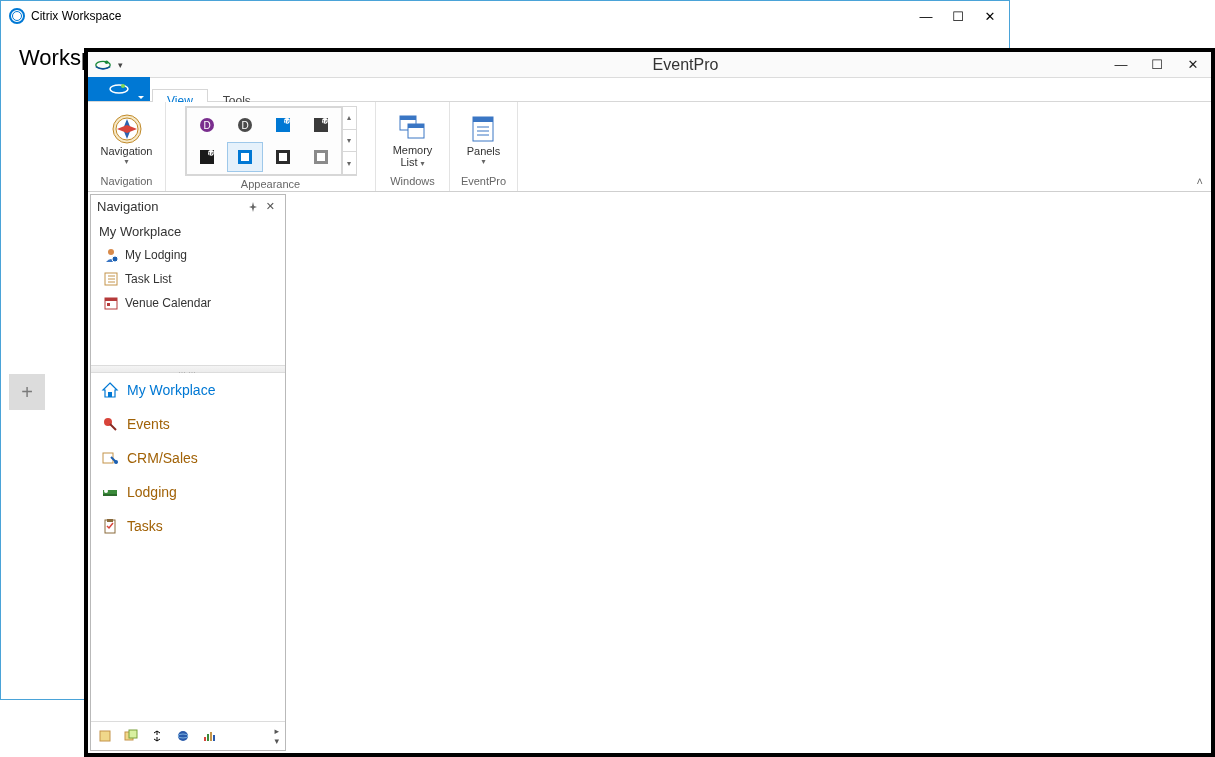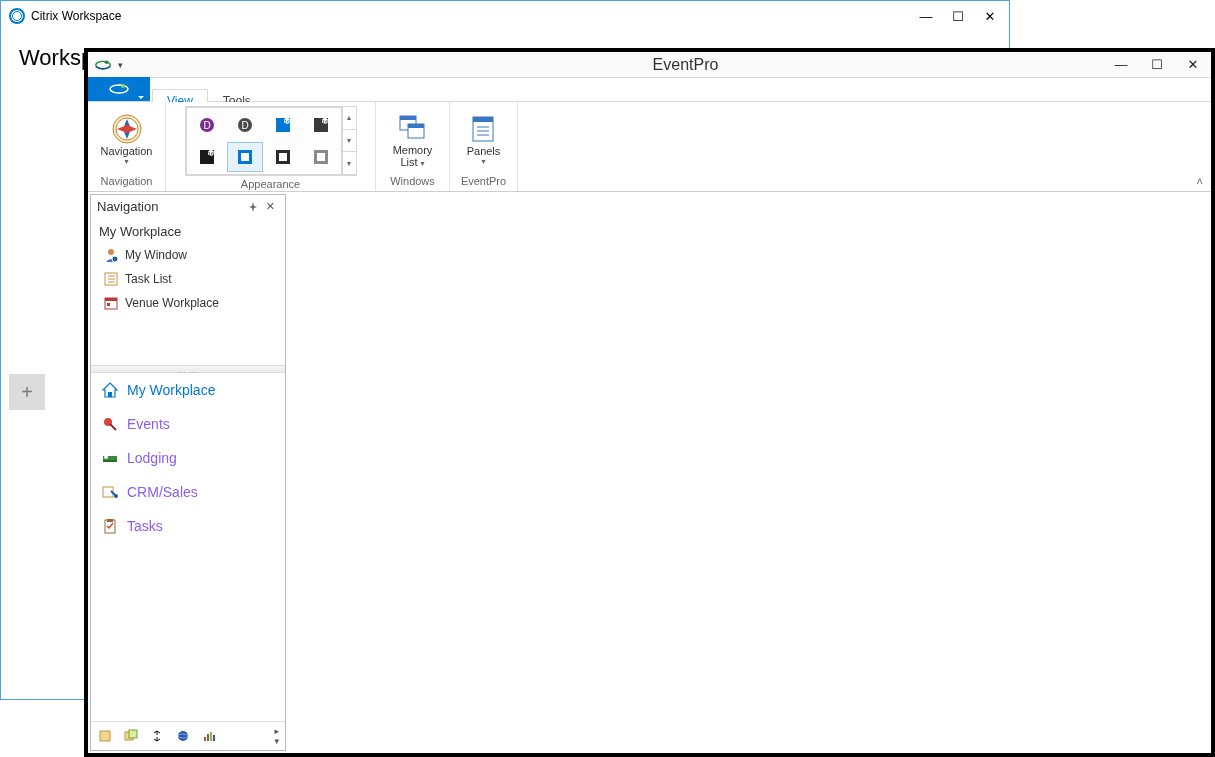--- a/index.html
+++ b/index.html
@@ -54,21 +54,21 @@
   
   .ep-main { flex:1; display:flex; background:#fff; }
   .ep-nav-panel { width: 196px; border:1px solid #b9b9b9; background:#fff; margin:2px 0 2px 2px; display:flex; flex-direction:column; }
   .ep-nav-header { display:flex; align-items:center; padding:4px 6px; font-size:13px; color:#333; }
   .ep-nav-header .spacer { flex:1; }
   .ep-nav-header .pin, .ep-nav-header .close { font-size:11px; color:#555; padding:0 4px; cursor:default;}
   .ep-nav-section-title { padding:6px 8px 4px; font-size:13px; color:#333; }
   .ep-nav-item { display:flex; align-items:center; gap:6px; padding:4px 8px 4px 12px; font-size:12px; color:#333; }
   .ep-nav-item .ico { width:16px; height:16px; display:flex; align-items:center; justify-content:center; font-size:12px; }
   .ep-nav-splitter { height:8px; background:linear-gradient(#f4f4f4,#ececec); border-top:1px solid #dcdcdc; border-bottom:1px solid #dcdcdc; text-align:center; color:#999; font-size:8px; letter-spacing:2px; }
-  .ep-nav-big { display:flex; align-items:center; gap:8px; padding:8px 10px; font-size:14px; color:#8b5cf6; }
+  .ep-nav-big { display:flex; align-items:center; gap:8px; padding:8px 10px; font-size:14px; color:#a16207; }
   .ep-nav-big.active { color:#0078d4; }
   .ep-nav-big .ico { width:18px; height:18px; display:flex; align-items:center; justify-content:center; }
   .ep-nav-footer { border-top:1px solid #dcdcdc; padding:4px 6px; display:flex; gap:10px; align-items:center; margin-top:auto; }
   .ep-nav-footer .fico { width:16px; height:16px; display:flex; align-items:center; justify-content:center; font-size:12px;}
   .ep-nav-footer .more { margin-left:auto; font-size:9px; color:#555;}
 
   .ep-canvas { flex:1; background:#fff; }
 
   
   .ep-status { height:22px; background:#0078d4; color:#fff; display:flex; align-items:center; font-size:11.5px; padding:0 8px; gap:18px; }
@@ -267,42 +267,42 @@
       <div class="ep-nav-section-title">My Workplace</div>
 
       <div class="ep-nav-item">
         <span class="ico">
             <svg width="16" height="16">
               <circle cx="8" cy="5" r="3" fill="#d88a4a"></circle>
               <path d="M3 15 Q8 9 13 15" fill="#3a76c4"></path>
               <circle cx="12" cy="12" r="3" fill="#1b5fb0" stroke="#fff"></circle>
             </svg>
           </span>
-        <span>My Window</span>
+        <span>My Lodging</span>
       </div>
       <div class="ep-nav-item">
         <span class="ico">
             <svg width="16" height="16">
               <rect x="2" y="2" width="12" height="12" fill="#fff" stroke="#c4944a"></rect>
               <line x1="5" y1="5" x2="12" y2="5" stroke="#c4944a"></line>
               <line x1="5" y1="8" x2="12" y2="8" stroke="#c4944a"></line>
               <line x1="5" y1="11" x2="12" y2="11" stroke="#c4944a"></line>
             </svg>
           </span>
         <span>Task List</span>
       </div>
       <div class="ep-nav-item">
         <span class="ico">
             <svg width="16" height="16">
               <rect x="2" y="3" width="12" height="11" fill="#fff" stroke="#b53a3a"></rect>
               <rect x="2" y="3" width="12" height="3" fill="#b53a3a"></rect>
               <rect x="4" y="8" width="3" height="3" fill="#b53a3a"></rect>
             </svg>
           </span>
-        <span>Venue Workplace</span>
+        <span>Venue Calendar</span>
       </div>
 
       <div style="flex:0 0 50px;"></div>
       <div class="ep-nav-splitter">……</div>
 
       <div class="ep-nav-big active">
         <span class="ico">
             <svg width="18" height="18">
               <path d="M9 2 L16 9 L14 9 L14 16 L4 16 L4 9 L2 9 Z" fill="#fff" stroke="#0078d4" stroke-width="1.2"></path>
               <rect x="7" y="11" width="4" height="5" fill="#0078d4"></rect>
@@ -311,40 +311,40 @@
         <span>My Workplace</span>
       </div>
       <div class="ep-nav-big">
         <span class="ico">
             <svg width="18" height="18">
               <circle cx="7" cy="7" r="4" fill="#d8443a"></circle>
               <line x1="9" y1="9" x2="15" y2="15" stroke="#8a2a22" stroke-width="2"></line>
             </svg>
           </span>
         <span>Events</span>
+      </div>
+      <div class="ep-nav-big">
+        <span class="ico">
+            <svg width="18" height="18">
+              <rect x="2" y="4" width="10" height="10" fill="#fff" stroke="#c4944a"></rect>
+              <path d="M10 8 L16 14" stroke="#1b5fb0" stroke-width="2"></path>
+              <circle cx="15" cy="13" r="2" fill="#1b5fb0"></circle>
+            </svg>
+          </span>
+        <span>CRM/Sales</span>
       </div>
       <div class="ep-nav-big">
         <span class="ico">
             <svg width="18" height="18">
               <rect x="2" y="7" width="14" height="6" fill="#3a8a3a"></rect>
               <rect x="2" y="11" width="14" height="2" fill="#2a6a2a"></rect>
               <circle cx="5" cy="8" r="2" fill="#fff"></circle>
             </svg>
           </span>
         <span>Lodging</span>
-      </div>
-      <div class="ep-nav-big">
-        <span class="ico">
-            <svg width="18" height="18">
-              <rect x="2" y="4" width="10" height="10" fill="#fff" stroke="#c4944a"></rect>
-              <path d="M10 8 L16 14" stroke="#1b5fb0" stroke-width="2"></path>
-              <circle cx="15" cy="13" r="2" fill="#1b5fb0"></circle>
-            </svg>
-          </span>
-        <span>CRM/Sales</span>
       </div>
       <div class="ep-nav-big">
         <span class="ico">
             <svg width="18" height="18">
               <rect x="4" y="3" width="10" height="13" fill="#fff" stroke="#8a6a3a"></rect>
               <rect x="6" y="2" width="6" height="3" fill="#8a6a3a"></rect>
               <path d="M6 9 L8 11 L12 6" stroke="#d8443a" stroke-width="1.5" fill="none"></path>
             </svg>
           </span>
         <span>Tasks</span>

